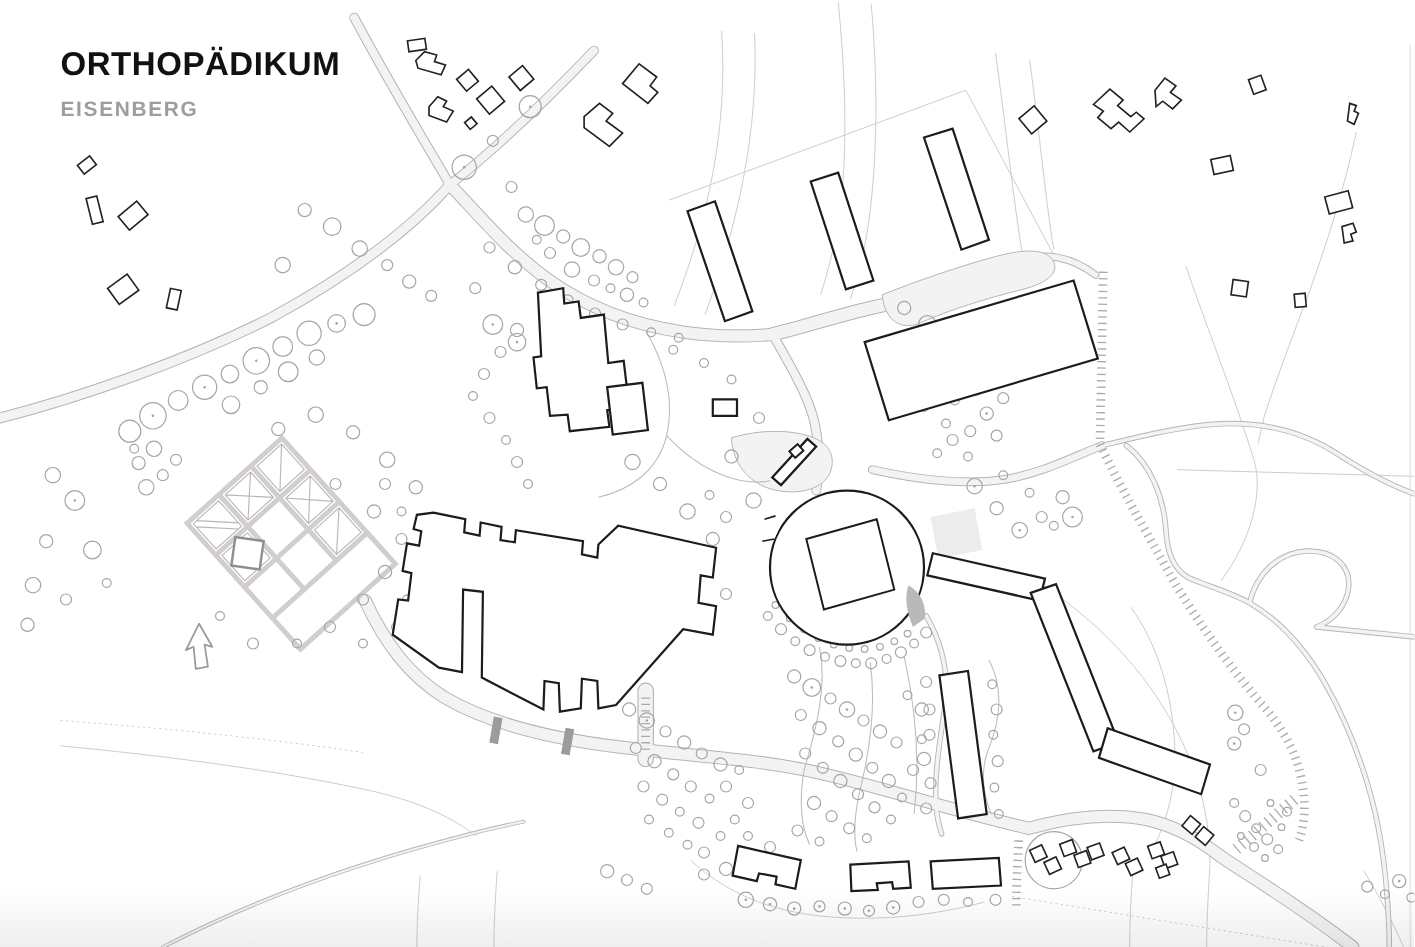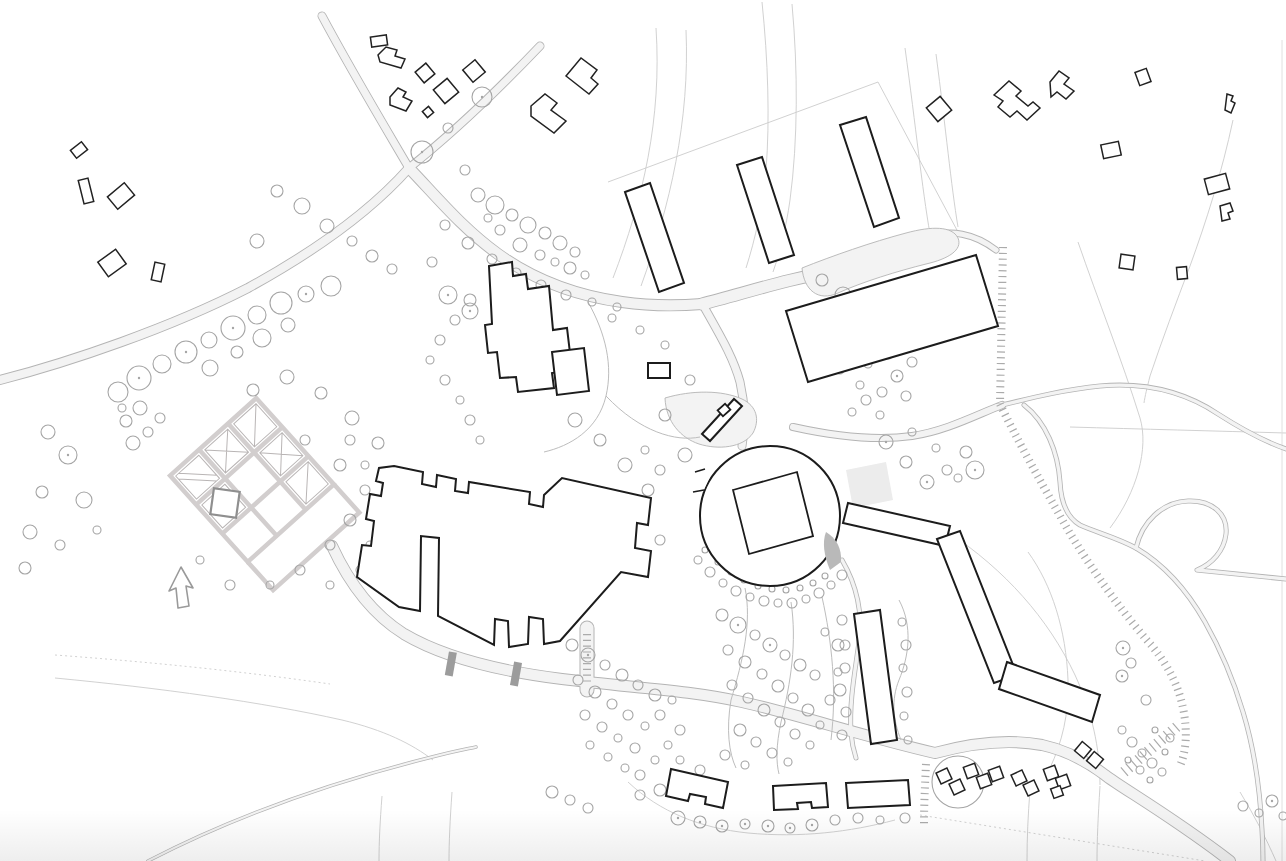--- a/index.html
+++ b/index.html
@@ -610,15 +610,19 @@
           <rect class="ramp" x="512" y="662" width="8" height="24"></rect>
         </g>
     <path class="gray" d="M826,532 C836,538 842,548 841,562 L830,570 C824,556 822,542 826,532 Z" style="fill:#b9b9b9"></path>
     <g transform="translate(701,482) rotate(25)">
           <rect x="-6" y="-8" width="12" height="16" fill="#ffffff"></rect>
         </g>
     <path d="M695,472 l10,-3 M693,492 l11,-2" stroke="#1c1c1c" stroke-width="1.5" fill="none"></path>
   </g>
 </svg>
 
+<header class="title-block">
+  <h1>ORTHOPÄDIKUM</h1>
+  <h2>EISENBERG</h2>
+</header>
 
 <div class="fade"></div>
 </div>
 
 </body></html>

